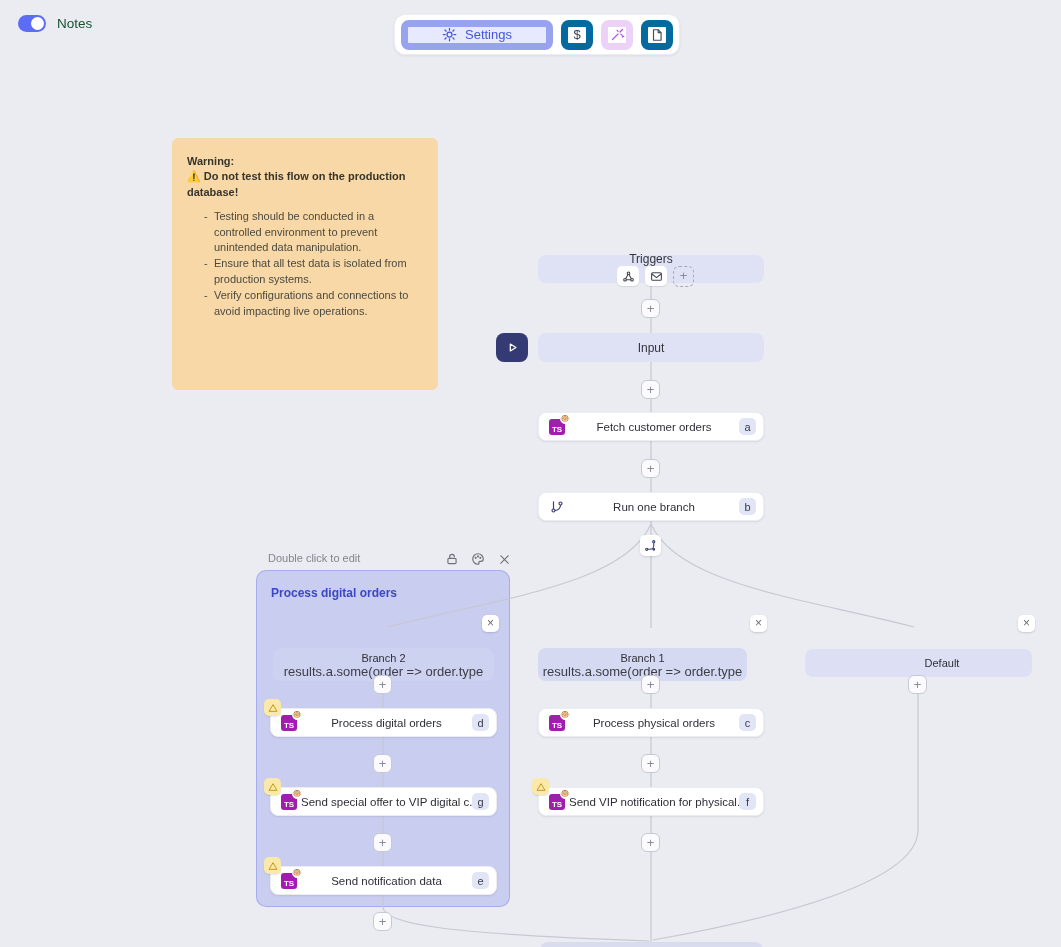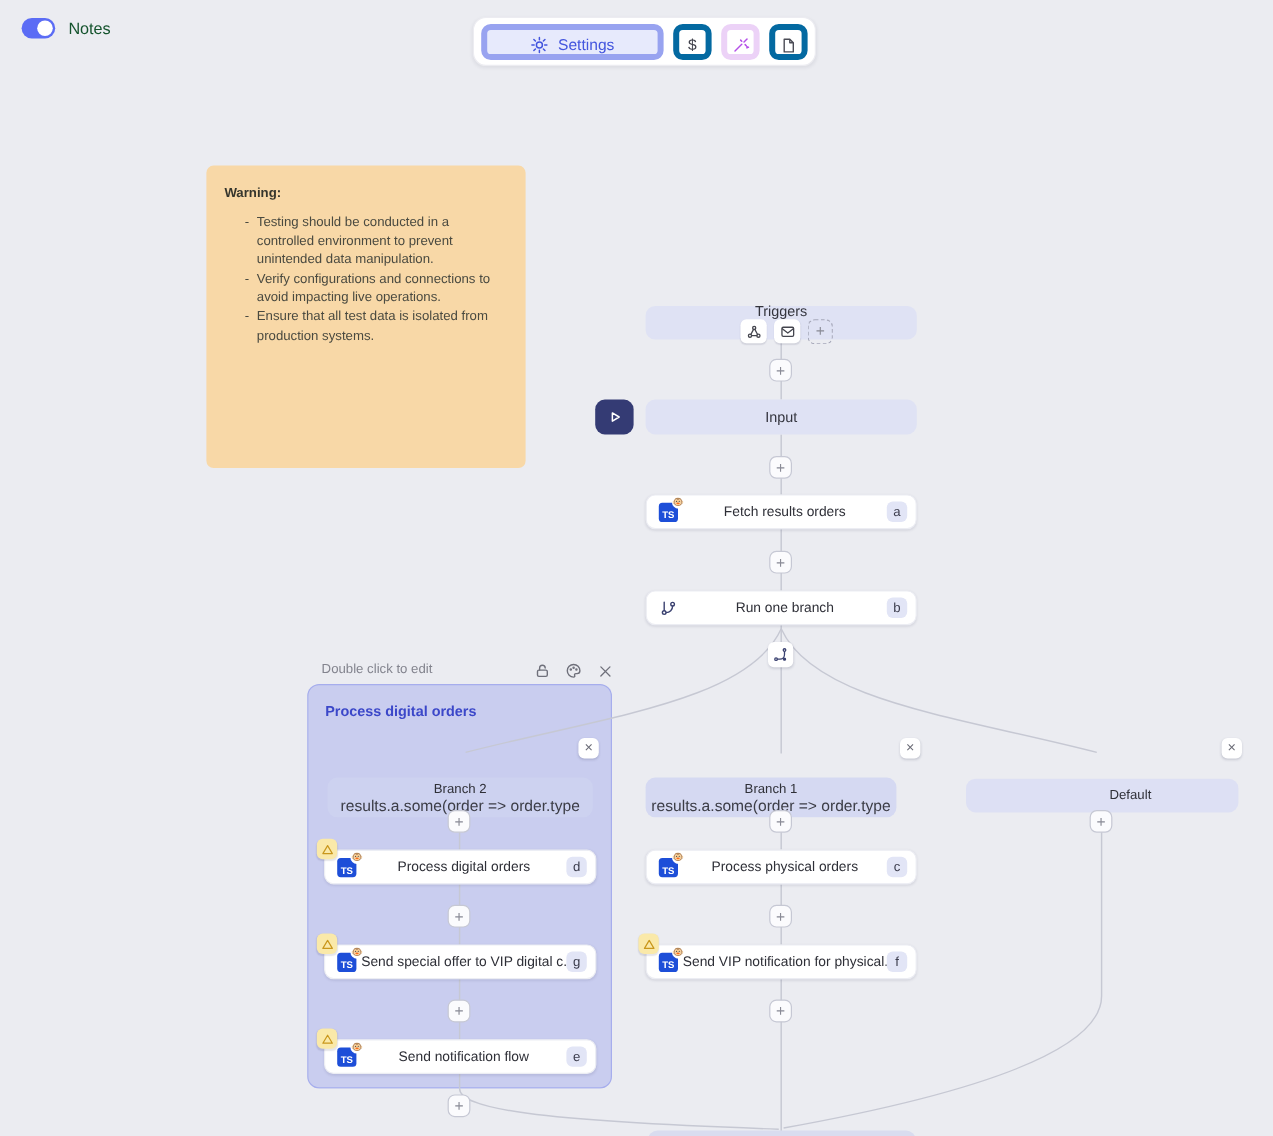--- a/index.html
+++ b/index.html
@@ -9,22 +9,22 @@
 
   
   .notes-row { position:absolute; left:18px; top:15px; display:flex; align-items:center; gap:11px; }
   .toggle { width:28px; height:17px; border-radius:9px; background:#5b6cf5; position:relative; cursor:pointer; }
   .toggle .knob { position:absolute; right:2px; top:2px; width:13px; height:13px; border-radius:50%; background:#fff; }
   .notes-label { font-size:13.5px; color:#14532d; }
 
   .toolbar { position:absolute; left:394px; top:14px; height:41px; background:#fff; border:1px solid #ececf1;
              border-radius:11px; display:flex; align-items:center; gap:8px; padding:0 6px;
              box-shadow:0 1px 3px rgba(30,30,60,.07); }
-  .tb-btn { height:30px; border-radius:8px; border:5px solid #0369a1; background:#fff; display:flex;
-            align-items:flex-end; justify-content:center; gap:8px; font-size:13px; color:#3f404a; cursor:pointer;
+  .tb-btn { height:30px; border-radius:8px; border:7px solid #0369a1; background:#fff; display:flex;
+            align-items:center; justify-content:center; gap:8px; font-size:13px; color:#3f404a; cursor:pointer;
             font-family:"Liberation Sans", sans-serif; }
   .tb-btn.selected { background:#e7eafc; border-color:#98a3f0; color:#4355de; }
   .tb-btn.wide1 { width:152px; } .tb-btn.wide2 { width:162px; }
   .tb-btn.sq { width:32px; }
   .tb-btn.wand { border-color:#ecd2f7; }
   .tb-ic { display:inline-flex; }
 
   
   .note-box { position:absolute; left:172px; top:138px; width:266px; height:252px; background:#f8d8a7;
               border-radius:6px; padding:16px 15px; color:#454539; font-size:11px; line-height:1.4; }
@@ -59,21 +59,21 @@
   .play-btn { position:absolute; left:496px; top:333px; width:32px; height:29px; background:#343b74;
               border-radius:8px; display:flex; align-items:center; justify-content:center; z-index:3; cursor:pointer; }
 
   .card { position:absolute; height:29px; background:#fff; border:1px solid #ecedf3; border-radius:8px;
           box-shadow:0 1px 2px rgba(35,40,80,.10); display:flex; align-items:center; padding:0 7px 0 10px;
           z-index:3; cursor:pointer; }
   .card-label { flex:1; text-align:center; font-size:11.5px; color:#2e2f37; white-space:nowrap; overflow:hidden; }
   .badge { min-width:17px; height:17px; background:#e2e5f6; border-radius:5px; font-size:11px; color:#3b3c4c;
            display:flex; align-items:center; justify-content:center; }
   .ts-wrap { position:relative; width:16px; height:16px; margin-right:4px; flex:none; }
-  .ts { width:16px; height:16px; background:#1d4ed8; border-radius:3px; color:#fff; font-weight:bold;
+  .ts { width:16px; height:16px; background:#a21caf; border-radius:3px; color:#fff; font-weight:bold;
         font-size:8px; display:flex; align-items:flex-end; justify-content:center; padding-bottom:1px; }
   .emoji-dot { position:absolute; top:-6px; right:-6px; width:11px; height:11px; border-radius:50%;
                background:#fff; font-size:8px; line-height:11px; text-align:center; overflow:hidden; }
   .warn-chip { position:absolute; left:-7px; top:-10px; width:17px; height:17px; background:#fae9a9;
                border-radius:5px; display:flex; align-items:center; justify-content:center;
                box-shadow:0 1px 1px rgba(40,45,80,.12); }
   .branch-ic { width:16px; height:16px; margin-right:4px; flex:none; display:flex; align-items:center; justify-content:center; }
 
   .head { position:absolute; background:#d5d9f2; border-radius:8px; z-index:3; cursor:pointer;margin-top:20px; }
   .head.two { height:33px; display:flex; flex-direction:column; align-items:center; justify-content:center; }
@@ -154,24 +154,25 @@
         <svg width="14" height="14" viewBox="0 0 24 24" fill="none" stroke="#4a4b55" stroke-width="2" stroke-linejoin="round">
           <path d="M6 3h8l5 5v13H6z"></path>
             <path d="M14 3v5h5"></path>
         </svg>
       </span>
     </button>
   </div>
 
   <div class="note-box">
     <div class="note-title">Warning:</div>
+    <div class="note-sub">⚠️ Do not test this flow on the production database!</div>
     <ul class="note-list">
       <li>Testing should be conducted in a controlled environment to prevent unintended data manipulation.</li>
+      <li>Ensure that all test data is isolated from production systems.</li>
       <li>Verify configurations and connections to avoid impacting live operations.</li>
-      <li>Ensure that all test data is isolated from production systems.</li>
     </ul>
   </div>
 
   <div class="group-box">
     <div class="group-title">Process digital orders</div>
   </div>
   <div class="group-hint">Double click to edit</div>
   <div class="group-tools">
     <span class="g-tool">
       <svg width="14" height="14" viewBox="0 0 24 24" fill="none" stroke="#6f707b" stroke-width="2" stroke-linecap="round">
@@ -222,21 +223,21 @@
   </div>
   <div class="lav" style="left:538px;top:333px;width:226px;height:29px;">
     <span class="lbl">Input</span>
   </div>
 
   <div class="card" style="left:538px;top:412px;width:226px;">
     <span class="ts-wrap">
       <span class="ts">TS</span>
       <span class="emoji-dot">🐵</span>
     </span>
-    <span class="card-label">Fetch results orders</span>
+    <span class="card-label">Fetch customer orders</span>
     <span class="badge">a</span>
   </div>
 
   <div class="card" style="left:538px;top:492px;width:226px;">
     <span class="branch-ic">
       <svg width="14" height="14" viewBox="0 0 24 24" fill="none" stroke="#3a4170" stroke-width="2" stroke-linecap="round">
         <path d="M6 3v12"></path>
           <circle cx="6" cy="18" r="2.6"></circle>
           <circle cx="18" cy="6" r="2.6"></circle>
         <path d="M18 9a9 9 0 0 1-9 9"></path>
@@ -303,21 +304,21 @@
   <div class="card" style="left:270px;top:866px;width:227px;">
     <span class="warn-chip">
       <svg width="10" height="10" viewBox="0 0 24 24" fill="none" stroke="#c9971c" stroke-width="2.4" stroke-linejoin="round">
           <path d="M12 4L21.5 20h-19z"></path>
         </svg>
     </span>
     <span class="ts-wrap">
       <span class="ts">TS</span>
       <span class="emoji-dot">🐵</span>
     </span>
-    <span class="card-label">Send notification flow</span>
+    <span class="card-label">Send notification data</span>
     <span class="badge">e</span>
   </div>
 
   <div class="card" style="left:538px;top:708px;width:226px;">
     <span class="ts-wrap">
       <span class="ts">TS</span>
       <span class="emoji-dot">🐵</span>
     </span>
     <span class="card-label">Process physical orders</span>
     <span class="badge">c</span>

